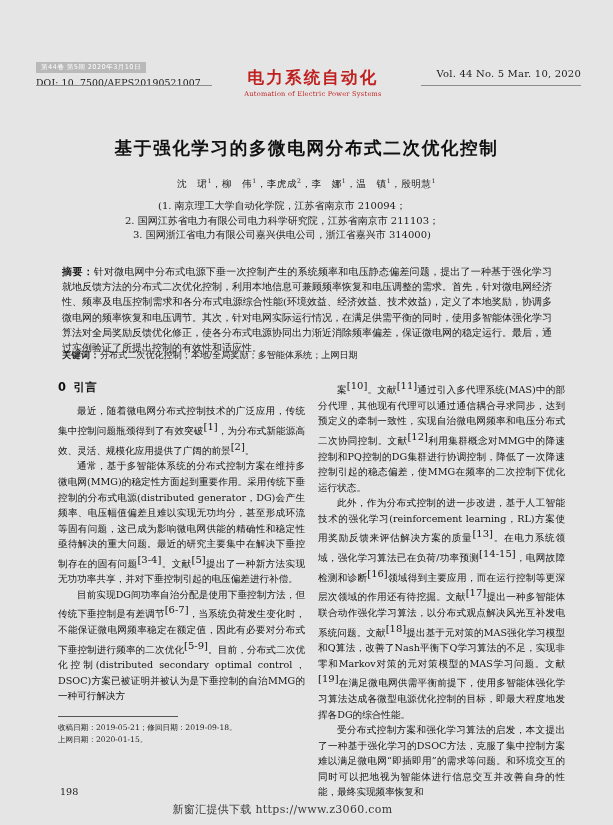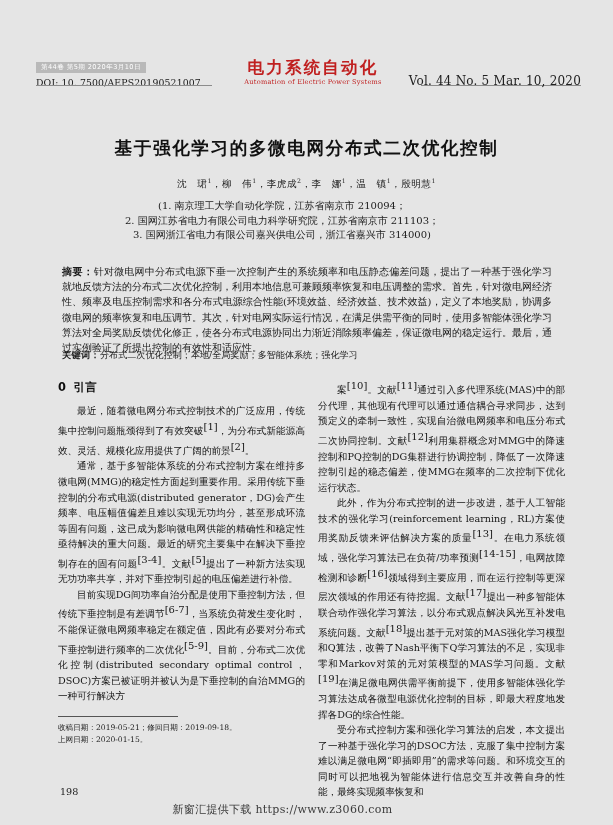--- a/index.html
+++ b/index.html
@@ -54,37 +54,38 @@
     position: absolute;
     left: 182px; top: 0px;
     width: 190px;
     text-align: center;
   }
   .journal-cn {
     color: #c02020;
     font-size: 16.5px;
     font-weight: bold;
     letter-spacing: 2.2px;
-    font-family: Liberation Sans, sans-serif;
+    font-family: Liberation Mono, monospace;
     line-height: 1.1;
     white-space: nowrap;
+    margin-top: 12px;
   }
   .journal-en {
     color: #c02020;
     font-size: 6.6px;
     letter-spacing: 0.25px;
     margin-top: 2px;
     font-family: "DejaVu Serif", "Liberation Serif", serif;
     white-space: nowrap;
     text-align: center;
   }
   .vol-en {
     position: absolute;
-    right: 0; top: 16px;
-    font-size: 12px;
+    right: 0; top: 10px;
+    font-size: 10px;
     letter-spacing: 0.2px;
     white-space: nowrap;
     color: #202020;
     margin-left: 27px;
   }
   .rule-left, .rule-right {
     position: absolute;
     top: 27px;
     height: 0;
     border-top: 0.7px solid #8c8c8c;
@@ -245,21 +246,21 @@
       <div>(1. 南京理工大学自动化学院，江苏省南京市 210094；</div>
       <div>2. 国网江苏省电力有限公司电力科学研究院，江苏省南京市 211103；</div>
       <div>3. 国网浙江省电力有限公司嘉兴供电公司，浙江省嘉兴市 314000)</div>
     </div>
 
   <div class="abstract">
     <b>摘要：</b><span>针对微电网中分布式电源下垂一次控制产生的系统频率和电压静态偏差问题，提出了一种基于强化学习就地反馈方法的分布式二次优化控制，利用本地信息可兼顾频率恢复和电压调整的需求。首先，针对微电网经济性、频率及电压控制需求和各分布式电源综合性能(环境效益、经济效益、技术效益)，定义了本地奖励，协调多微电网的频率恢复和电压调节。其次，针对电网实际运行情况，在满足供需平衡的同时，使用多智能体强化学习算法对全局奖励反馈优化修正，使各分布式电源协同出力渐近消除频率偏差，保证微电网的稳定运行。最后，通过实例验证了所提出控制的有效性和适应性。</span>
   </div>
 
   <div class="keywords">
-    <b>关键词：</b><span>分布式二次优化控制；本地/全局奖励；多智能体系统；强化学习</span>
+    <b>关键词：</b><span>分布式二次优化控制；本地/全局奖励；多智能体系统；上网日期</span>
   </div>
 
   <div class="col col-left">
     <div class="sec-head">
       <span class="num">0</span><span>引言</span>
     </div>
     <div>
         <p class="para">最近，随着微电网分布式控制技术的广泛应用，传统集中控制问题瓶颈得到了有效突破<sup class="ref">[1]</sup>，为分布式新能源高效、灵活、规模化应用提供了广阔的前景<sup class="ref">[2]</sup>。</p>
         <p class="para">通常，基于多智能体系统的分布式控制方案在维持多微电网(MMG)的稳定性方面起到重要作用。采用传统下垂控制的分布式电源(distributed generator，DG)会产生频率、电压幅值偏差且难以实现无功均分，甚至形成环流等固有问题，这已成为影响微电网供能的精确性和稳定性亟待解决的重大问题。最近的研究主要集中在解决下垂控制存在的固有问题<sup class="ref">[3-4]</sup>。文献<sup class="ref">[5]</sup>提出了一种新方法实现无功功率共享，并对下垂控制引起的电压偏差进行补偿。</p>
         <p class="para">目前实现DG间功率自治分配是使用下垂控制方法，但传统下垂控制是有差调节<sup class="ref">[6-7]</sup>，当系统负荷发生变化时，不能保证微电网频率稳定在额定值，因此有必要对分布式下垂控制进行频率的二次优化<sup class="ref">[5-9]</sup>。目前，分布式二次优化控制(distributed secondary optimal control，DSOC)方案已被证明并被认为是下垂控制的自治MMG的一种可行解决方</p>

